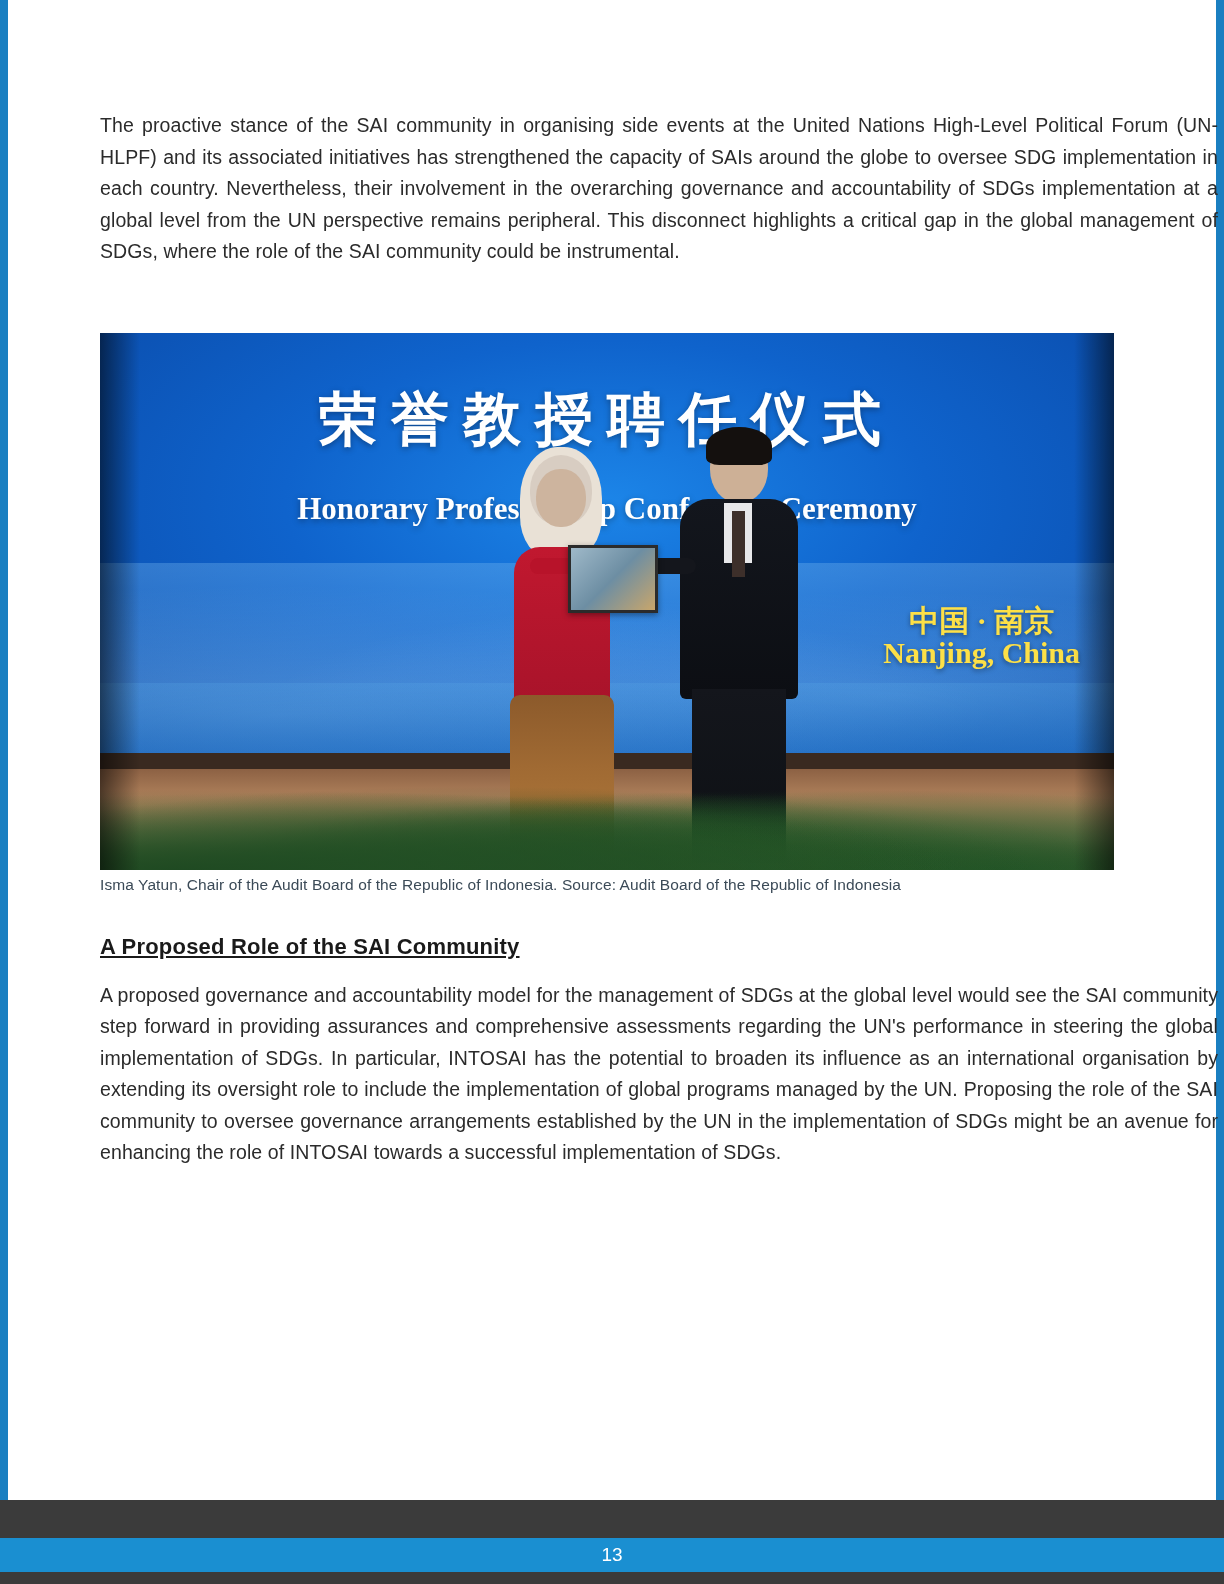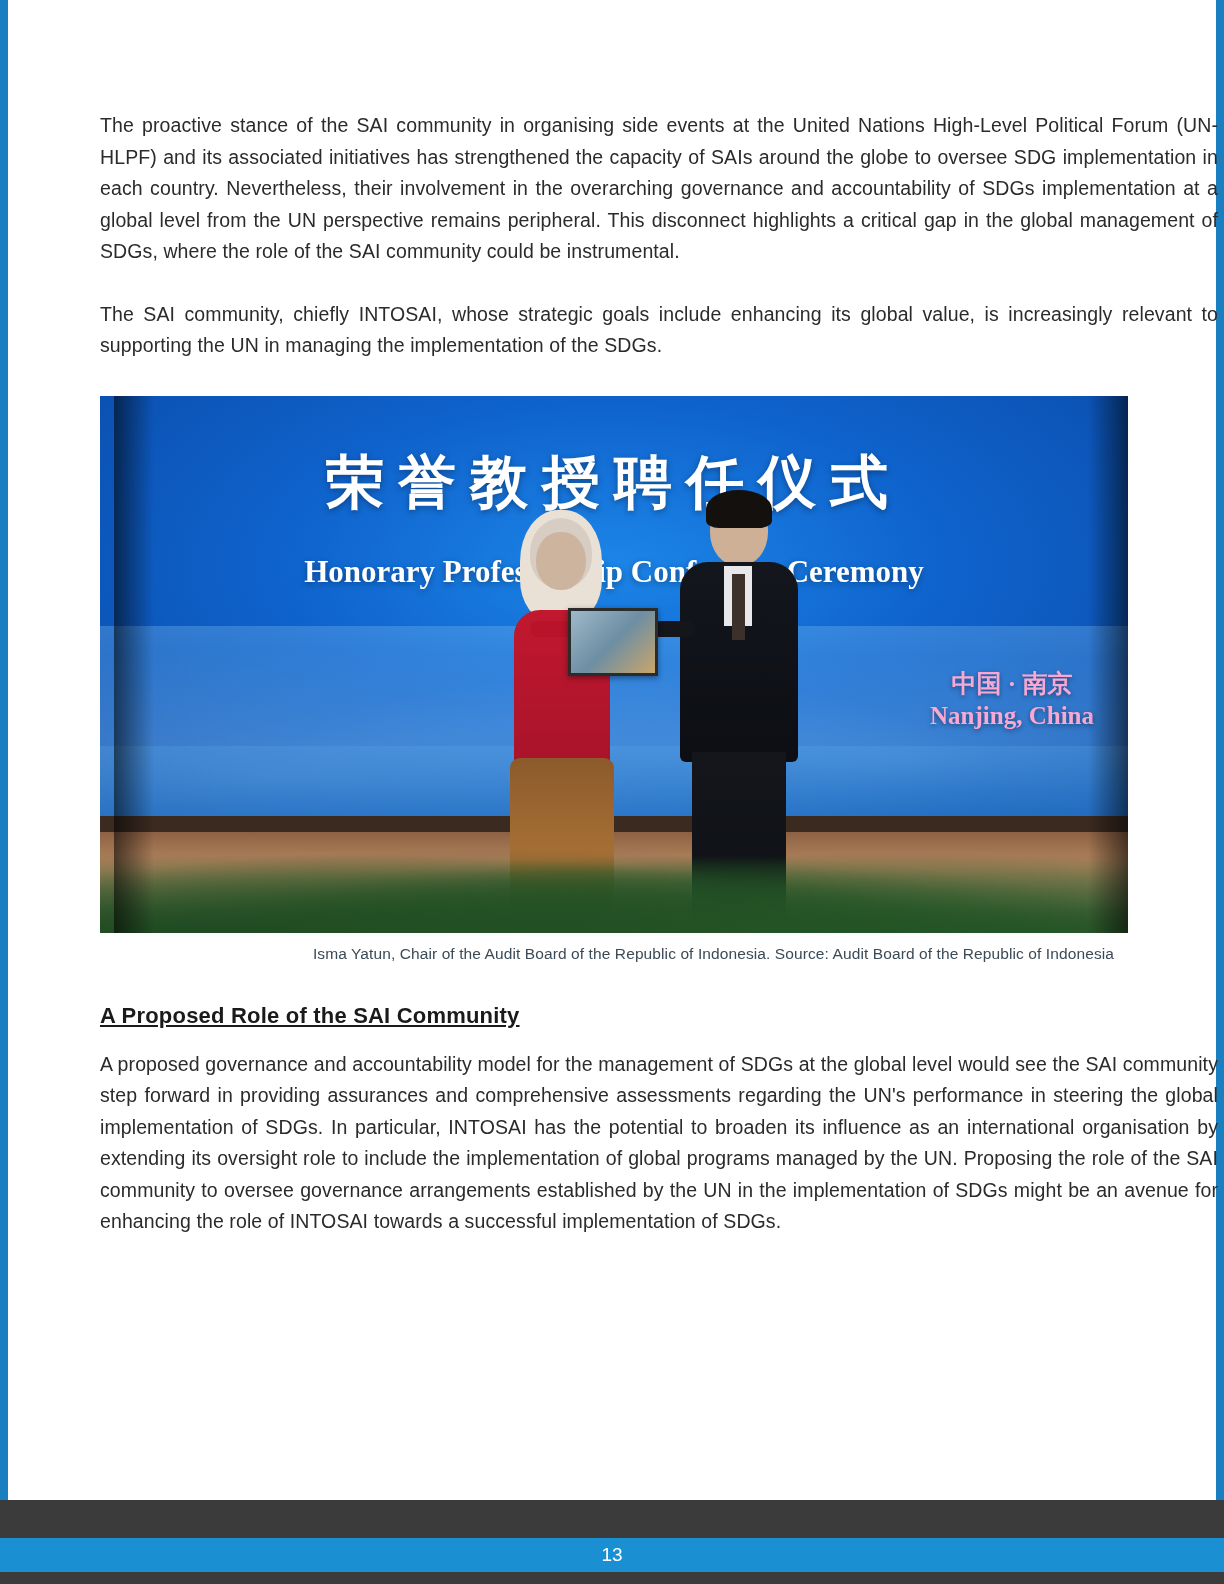--- a/index.html
+++ b/index.html
@@ -46,21 +46,20 @@
   .figure {
     margin-top: 34px;
     width: 1014px;
   }
   .photo {
     position: relative;
     width: 1014px;
     height: 537px;
     overflow: hidden;
     background: #0a5bb8;
-    padding-left: 14px;
   }
   
   .screen {
     position: absolute;
     left: 0; top: 0; right: 0;
     height: 420px;
     background:
       radial-gradient(ellipse at 50% 40%, #1c85e8 0%, #0f63cc 45%, #0a4aa8 100%);
   }
   
@@ -108,25 +107,25 @@
     font-family: "Liberation Serif", serif;
     font-weight: bold;
     font-size: 26px;
     line-height: 31px;
     text-shadow: 0 2px 5px rgba(0,0,0,0.4);
   }
   .place-block {
     position: absolute;
     right: 34px;
     top: 272px;
-    color: #f9a8d4;
+    color: #fde047;
     text-align: center;
     font-family: "Liberation Serif", serif;
     font-weight: bold;
-    font-size: 25px;
+    font-size: 30px;
     line-height: 32px;
     text-shadow: 0 2px 5px rgba(0,0,0,0.4);
   }
   
   .floor {
     position: absolute;
     left: 0; right: 0; top: 420px; bottom: 0;
     background: linear-gradient(to bottom, #6b4a36 0%, #8a5f42 12%, #b98a62 45%, #caa077 75%, #a87d58 100%);
   }
   .floor:before{
@@ -225,24 +224,24 @@
     background: #14161c; border-radius: 8px;
   }
   
   .hall-left, .hall-right {
     position: absolute; top: 0; bottom: 0; width: 40px;
     background: linear-gradient(to right, rgba(0,0,0,0.55), rgba(0,0,0,0));
   }
   .hall-right { right: 0; background: linear-gradient(to left, rgba(0,0,0,0.55), rgba(0,0,0,0)); }
 
   .caption {
-    margin-top: 12px;
+    margin-top: 6px;
     font-size: 15.5px;
     color: #3b4a57;
-    text-align: right;
+    text-align: left;
     letter-spacing: 0.1px;
   }
 
   h2.section-heading {
     margin: 40px 0 20px 0;
     font-size: 22px;
     font-weight: bold;
     color: #1a1a1a;
     letter-spacing: 0.2px;
     text-decoration: underline;
@@ -278,21 +277,20 @@
 </head>
 <body>
 
 <div class="rail rail-left"></div>
 <div class="rail rail-right"></div>
 
 <div class="page">
 
   <p class="body-text">The proactive stance of the SAI community in organising side events at the United Nations High-Level Political Forum (UN-HLPF) and its associated initiatives has strengthened the capacity of SAIs around the globe to oversee SDG implementation in each country. Nevertheless, their involvement in the overarching governance and accountability of SDGs implementation at a global level from the UN perspective remains peripheral. This disconnect highlights a critical gap in the global management of SDGs, where the role of the SAI community could be instrumental.</p>
   <div class="para-gap"></div>
-  <p class="body-text">The SAI community, chiefly INTOSAI, whose strategic goals include enhancing its global value, is increasingly relevant to supporting the UN in managing the implementation of the SDGs.</p>
 
   <div class="figure">
     <div class="photo">
       <div class="screen">
         <div class="screen-scene"></div>
       </div>
       <div class="cn-title">荣誉教授聘任仪式</div>
       <div class="en-title">Honorary Professorship Conferring Ceremony</div>
       <div class="place-block">
         <div>中国 · 南京</div>

